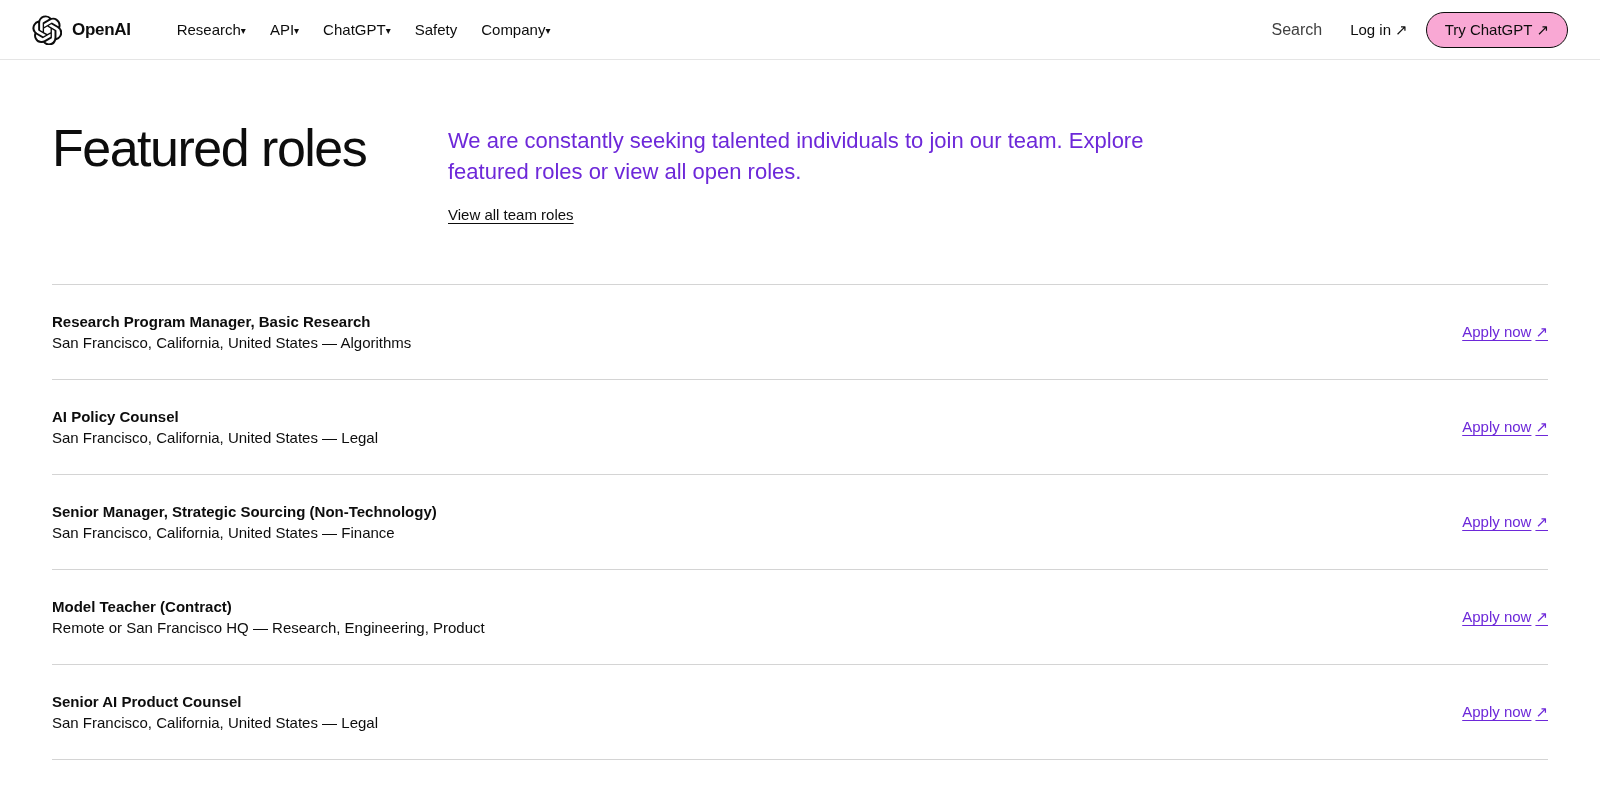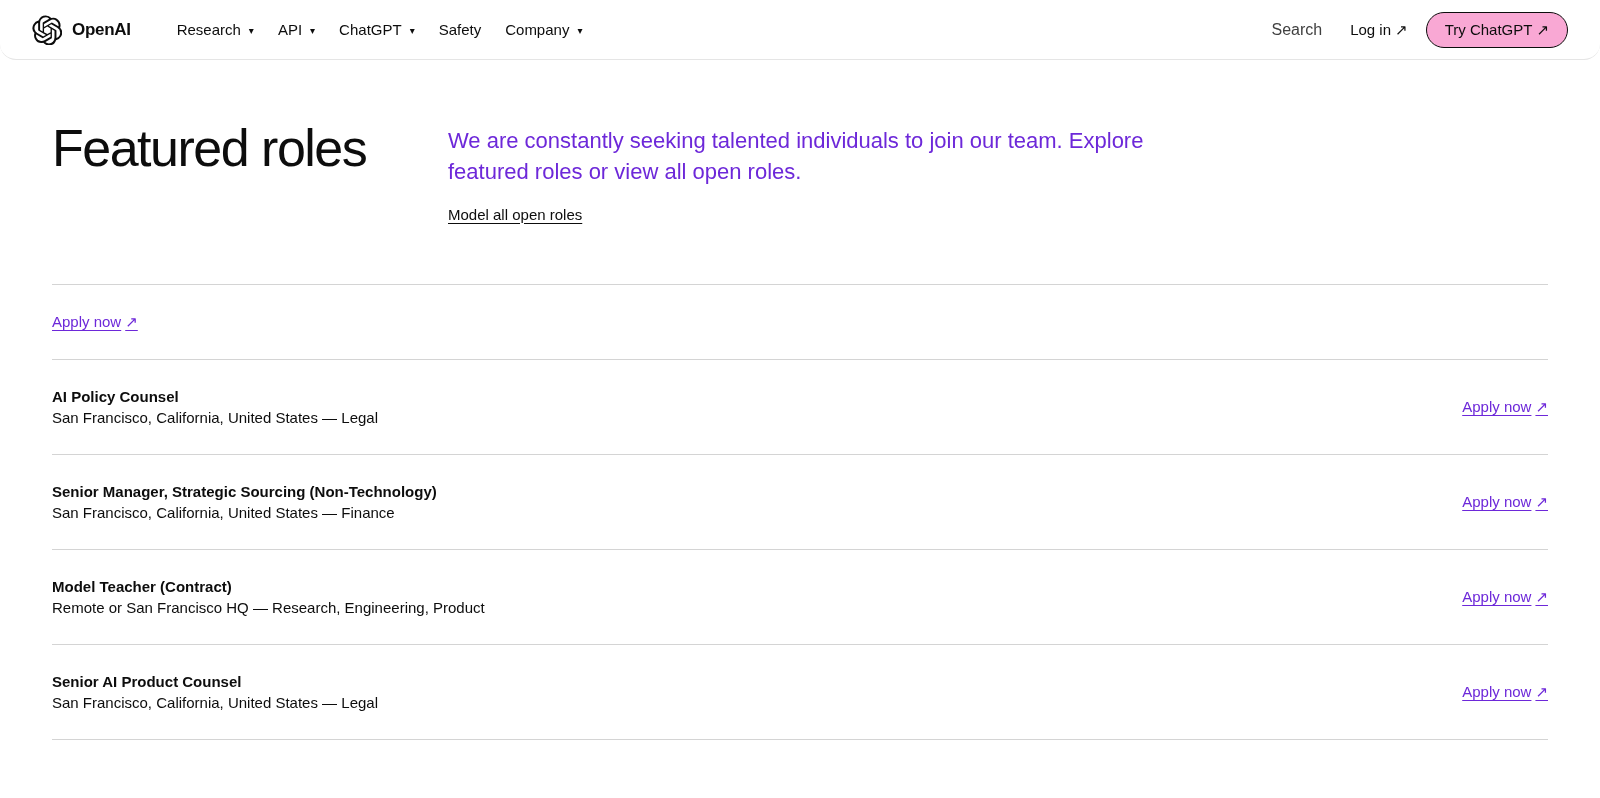--- a/index.html
+++ b/index.html
@@ -16,21 +16,20 @@
       display: flex;
       align-items: center;
       justify-content: space-between;
       padding: 0 32px;
       height: 60px;
       border-bottom: 1px solid #e5e5e5;
       position: sticky;
       top: 0;
       background: #fff;
       z-index: 100;
-      border-radius: 16px;
     }
 
     .nav-left {
       display: flex;
       align-items: center;
       gap: 36px;
     }
 
     .nav-logo {
       display: flex;
@@ -53,21 +52,21 @@
 
     .nav-links {
       display: flex;
       align-items: center;
       gap: 4px;
     }
 
     .nav-link {
       display: flex;
       align-items: center;
-      gap: 8px;
+      gap: 0;
       padding: 6px 10px;
       font-size: 15px;
       color: #0d0d0d;
       text-decoration: none;
       cursor: pointer;
       border-radius: 6px;
     }
 
     .nav-chevron {
       font-size: 10px;
@@ -258,27 +257,31 @@
     </a>
   </div>
 </nav>
 
 <main>
 
   <div class="featured-header">
     <h1 class="featured-title">Featured roles</h1>
     <div class="featured-description">
       <p>We are constantly seeking talented individuals to join our team. Explore featured roles or view all open roles.</p>
-      <a class="view-all-link">Model all open roles</a>
+      <a class="view-all-link">View all team roles</a>
     </div>
   </div>
 
   <div class="jobs-list" id="jobs-container">
 
   <div class="job-row">
+      <div class="job-info">
+        <div class="job-title">Research Program Manager, Basic Research</div>
+        <div class="job-location">San Francisco, California, United States — Algorithms</div>
+      </div>
       <button class="apply-btn">
         <span>Apply now</span>
         <span>↗</span>
       </button>
     </div>
       <div class="job-row">
       <div class="job-info">
         <div class="job-title">AI Policy Counsel</div>
         <div class="job-location">San Francisco, California, United States — Legal</div>
       </div>

